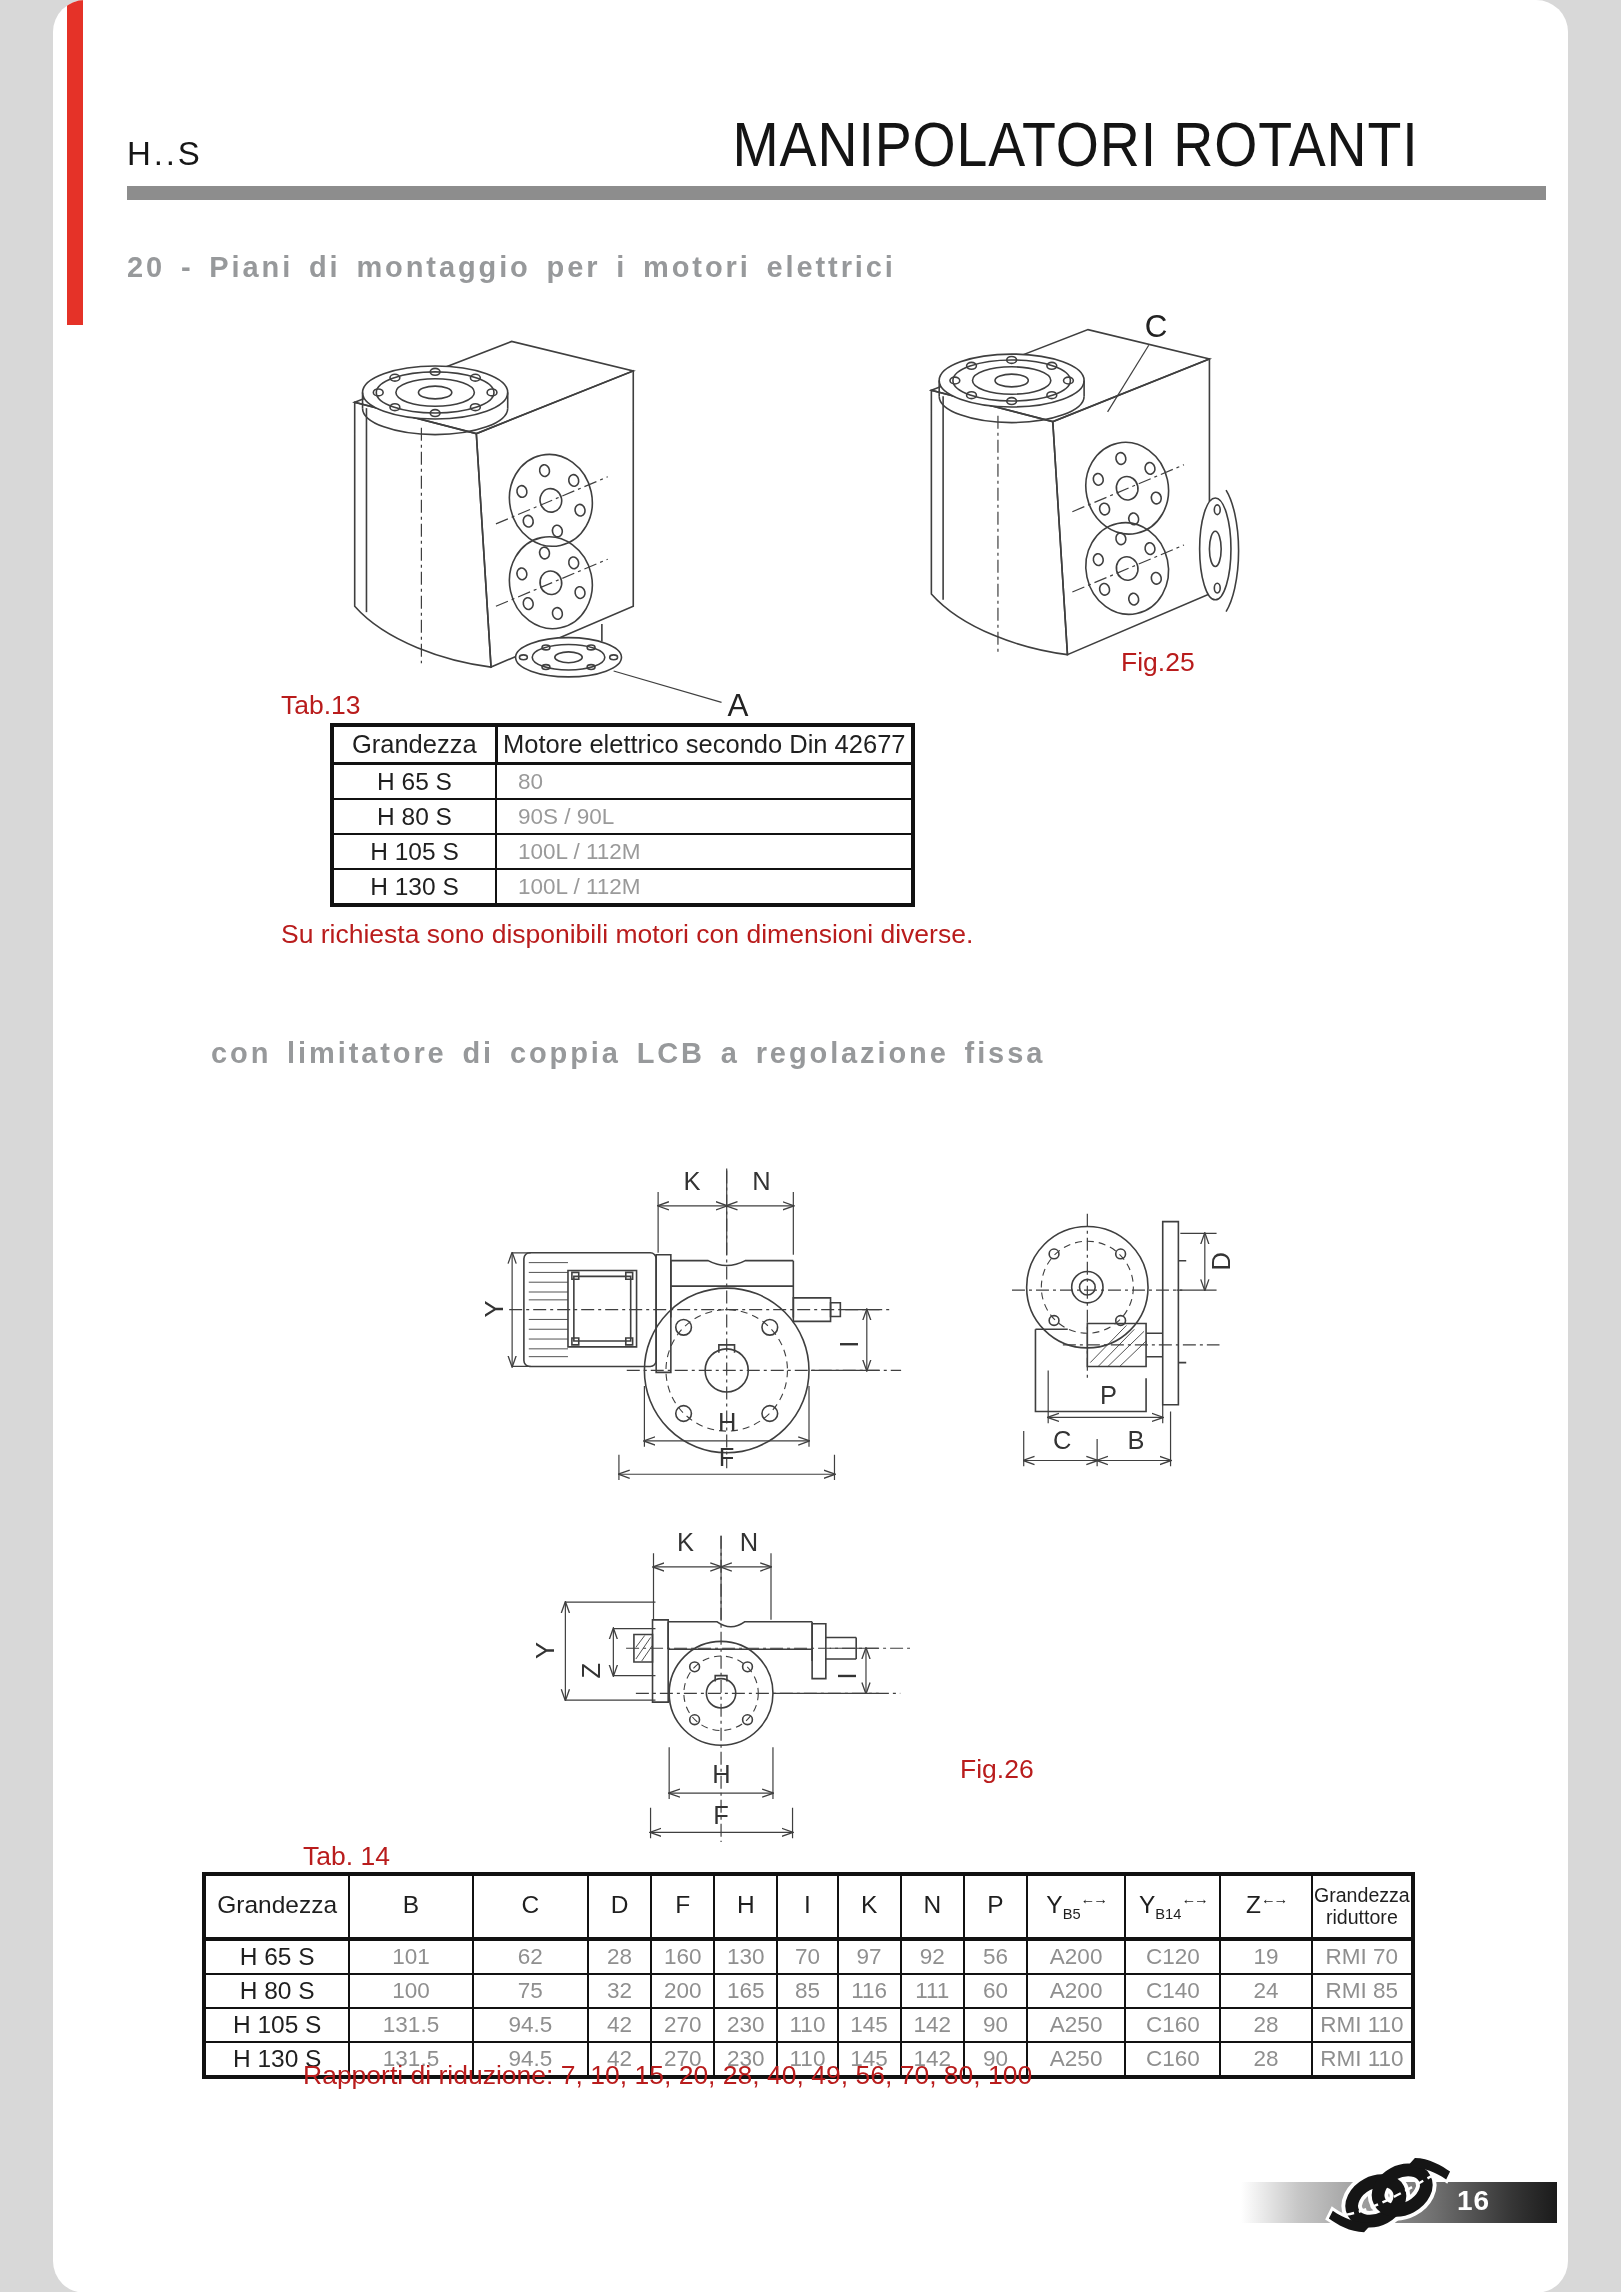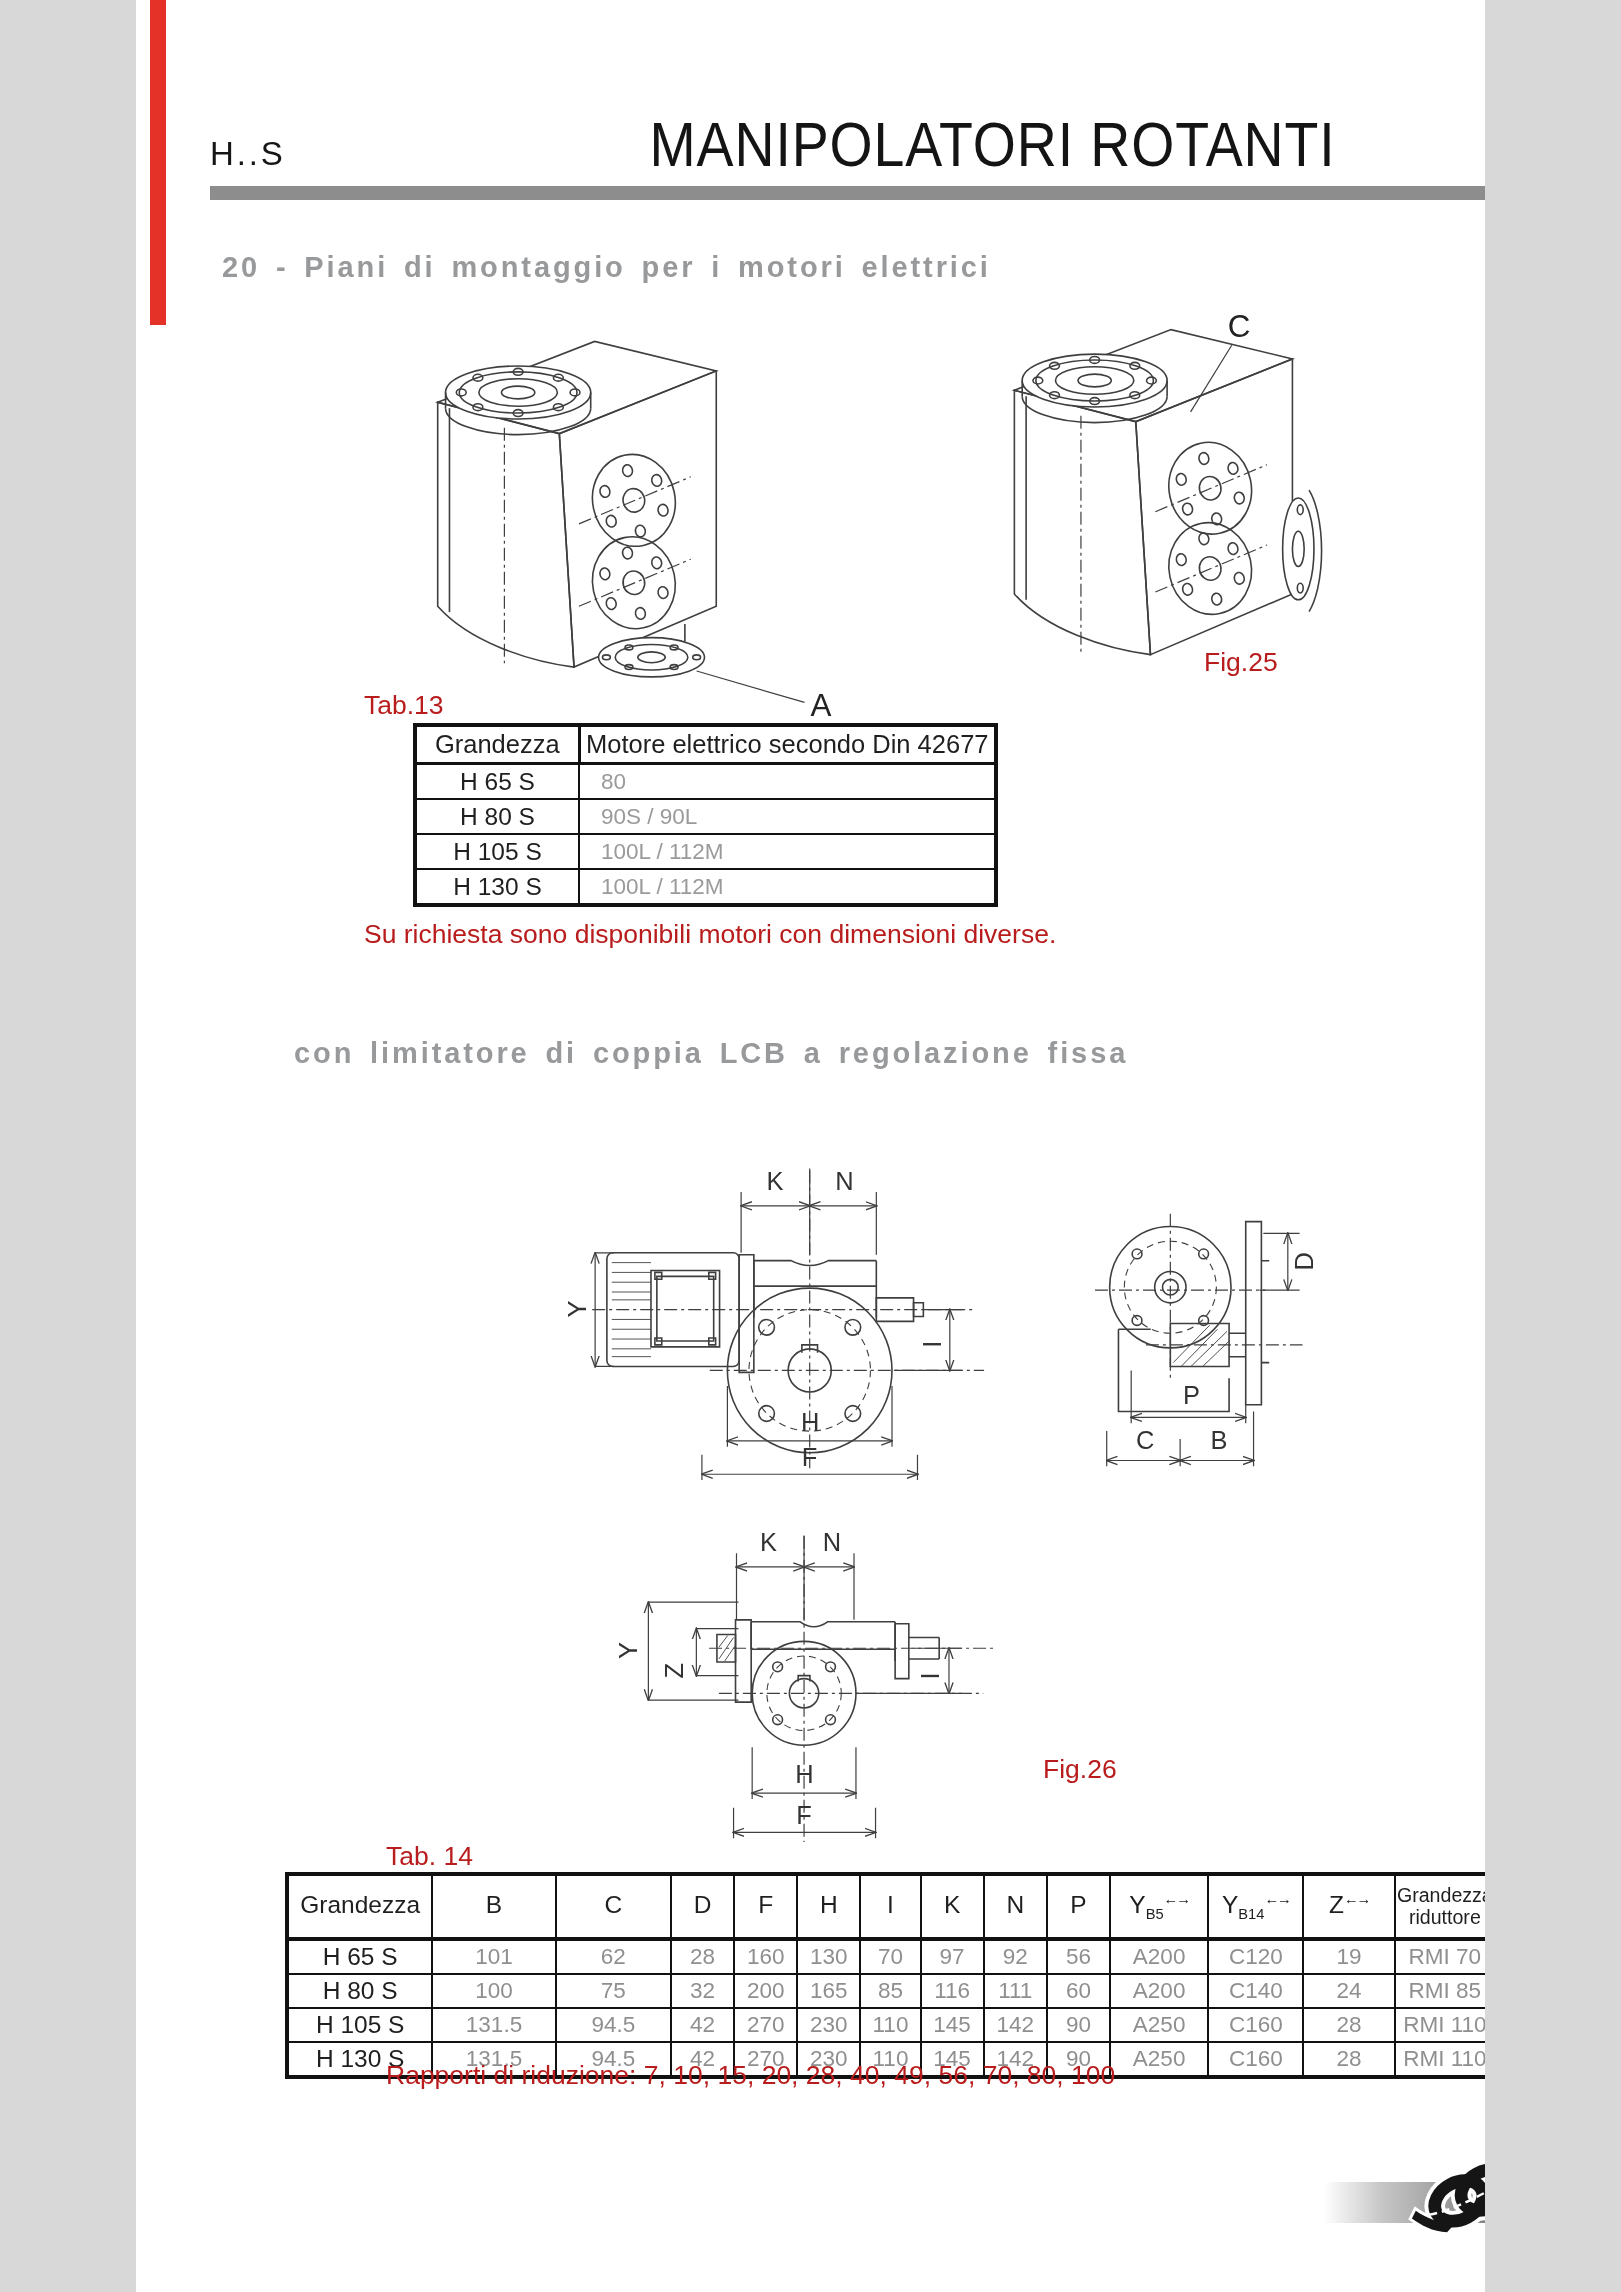--- a/index.html
+++ b/index.html
@@ -1,29 +1,29 @@
 <!DOCTYPE html>
 <html><head>
 <meta charset="utf-8">
 <style>
   html,body{margin:0;padding:0;background:#d8d8d8;}
-  .page{position:relative;width:1349px;height:2293px;background:#ffffff;
-        font-family:"Liberation Sans",sans-serif;color:#1f1f1f;overflow:hidden;margin:0 auto;}
+  .page{position:relative;width:1515px;height:2293px;background:#ffffff;
+        font-family:"Liberation Sans",sans-serif;color:#1f1f1f;overflow:hidden;margin:0 auto;border-radius:32px;}
 
   
   .red-stripe{position:absolute;left:13.7px;top:0;width:16.7px;height:325px;background:#e53228;}
   .model-code{position:absolute;left:74px;top:135px;font-size:33px;letter-spacing:2.9px;color:#161616;}
   .main-title{position:absolute;right:149px;top:108px;font-size:63px;font-weight:500;white-space:nowrap;
               color:#141414;transform:scaleX(.88);transform-origin:100% 50%;letter-spacing:1px;}
   .header-bar{position:absolute;left:74px;top:186px;width:1419px;height:13.7px;background:#8d8d8d;}
 
   
   .sec-heading{position:absolute;font-size:29px;font-weight:bold;letter-spacing:2.9px;word-spacing:4.9px;
                color:#97999b;white-space:nowrap;}
-  .h20{left:74px;top:251px;margin-left:12px;}
+  .h20{left:74px;top:251px;}
   .h21{left:74px;top:1025px;line-height:56px;}
   .h21 .indent{display:block;margin-left:84px;}
 
   
   .cap{position:absolute;font-size:26.5px;color:#b91c1c;white-space:nowrap;}
 
   
   table{border-collapse:collapse;table-layout:fixed;}
   .tab13{position:absolute;left:277px;top:723px;width:580px;border:4.9px solid #111;}
   .tab13 th{border:3.9px solid #111;font-weight:normal;font-size:25.5px;height:35px;padding:0;}

